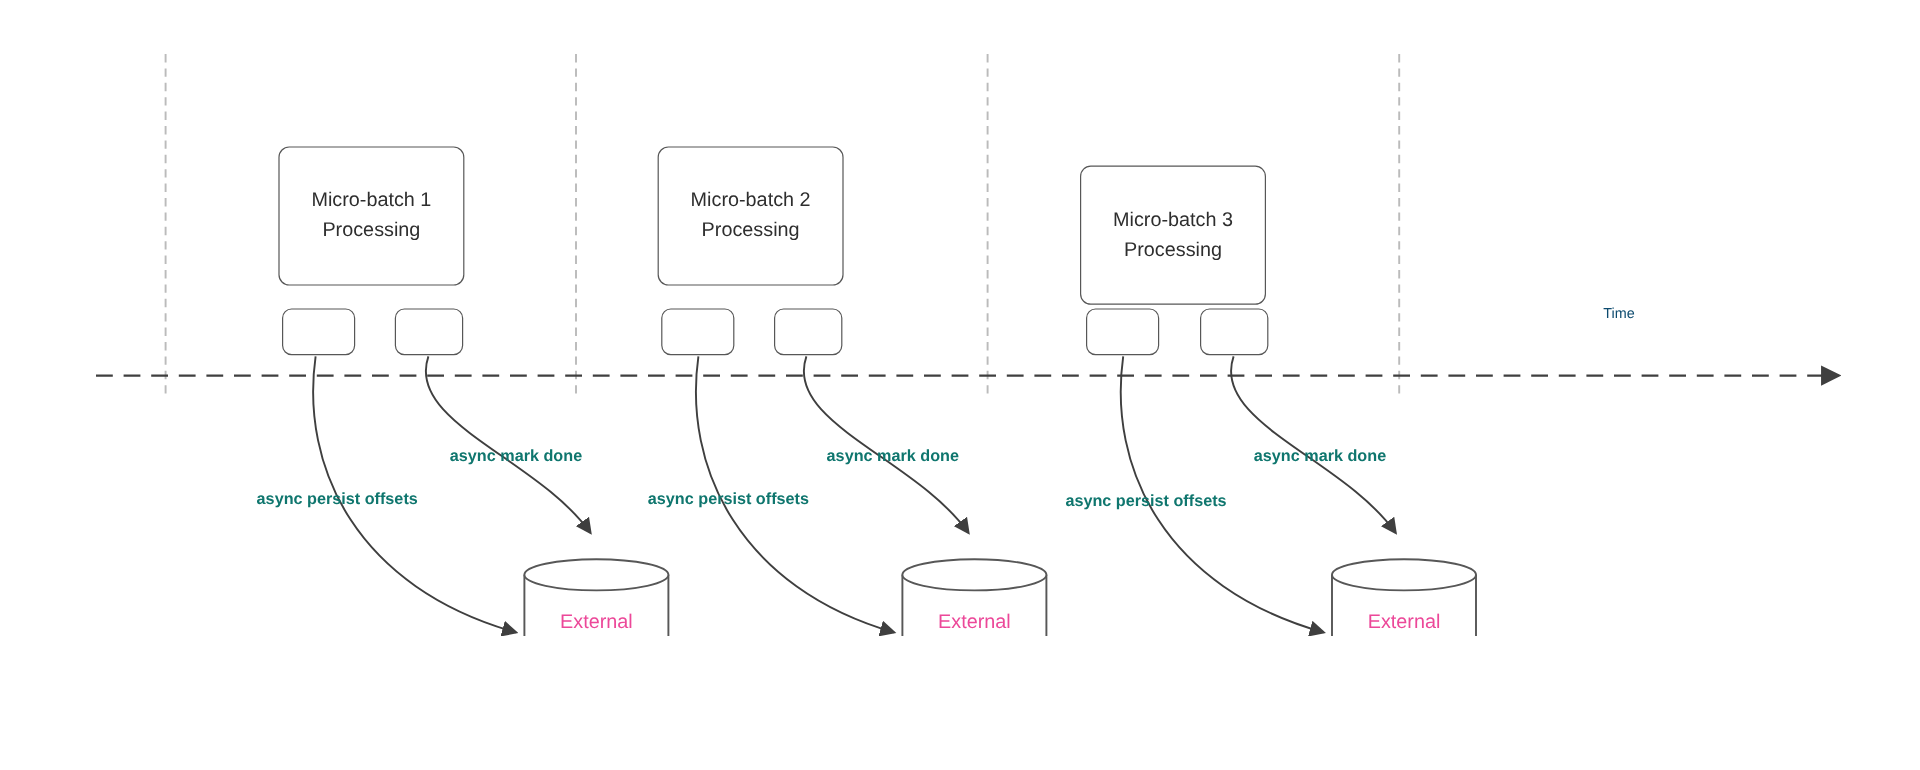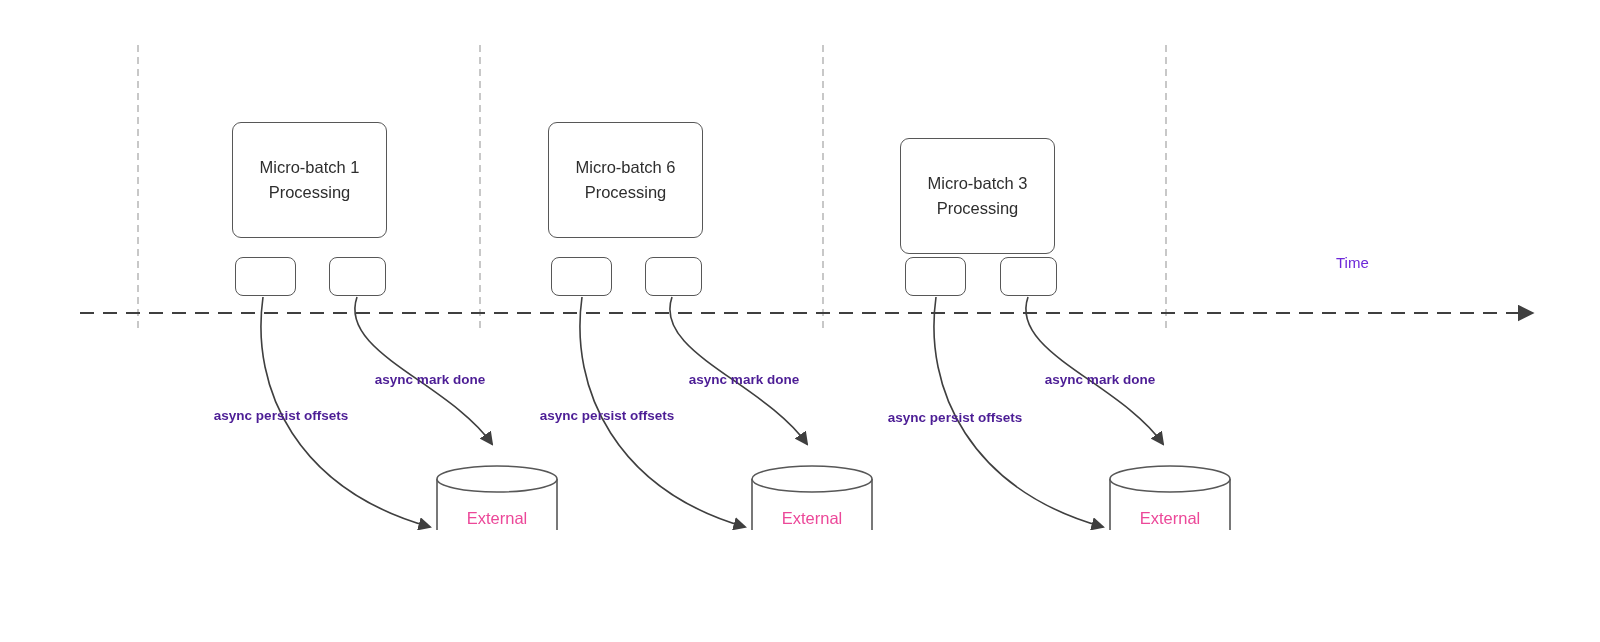--- a/index.html
+++ b/index.html
@@ -45,38 +45,38 @@
     border-radius: 8px;
     background: #ffffff;
     box-sizing: border-box;
   }
   .flow-label {
     position: absolute;
     width: 260px;
     text-align: center;
     font-size: 13.5px;
     font-weight: bold;
-    color: #4c1d95;
+    color: #0f766e;
   }
   .storage-label {
     position: absolute;
     width: 140px;
     text-align: center;
     font-size: 16.5px;
     line-height: 25px;
     color: #ec4899;
     white-space: pre-line;
   }
   .time-label {
     position: absolute;
     left: 1336px;
     top: 254px;
     width: 90px;
-    font-size: 15px;
-    color: #6d28d9;
+    font-size: 12px;
+    color: #0c4a6e;
   }
 </style>
 </head>
 <body>
 
 <div id="canvas">
 
   <svg id="diagram-svg" width="1600" height="642" viewBox="0 0 1600 642">
     <defs>
       <marker id="arrow" viewBox="0 0 10 10" refX="8.5" refY="5" markerWidth="8.5" markerHeight="8.5" orient="auto-start-reverse">
@@ -118,21 +118,21 @@
 
   <div class="main-box" style="left:232px; top:122px;">Micro-batch 1
 Processing</div>
   <div class="small-box" style="left:235px; width:61px;"></div>
   <div class="small-box" style="left:329px; width:57px;"></div>
   <div class="flow-label" style="left:151px; top:408px;">async persist offsets</div>
   <div class="flow-label" style="left:300px; top:372px;">async mark done</div>
   <div class="storage-label" style="left:427px; top:506px;">External
 storage</div>
 
-  <div class="main-box" style="left:548px; top:122px;">Micro-batch 6
+  <div class="main-box" style="left:548px; top:122px;">Micro-batch 2
 Processing</div>
   <div class="small-box" style="left:551px; width:61px;"></div>
   <div class="small-box" style="left:645px; width:57px;"></div>
   <div class="flow-label" style="left:477px; top:408px;">async persist offsets</div>
   <div class="flow-label" style="left:614px; top:372px;">async mark done</div>
   <div class="storage-label" style="left:742px; top:506px;">External
 storage</div>
 
   <div class="main-box" style="left:900px; top:138px;">Micro-batch 3
 Processing</div>

